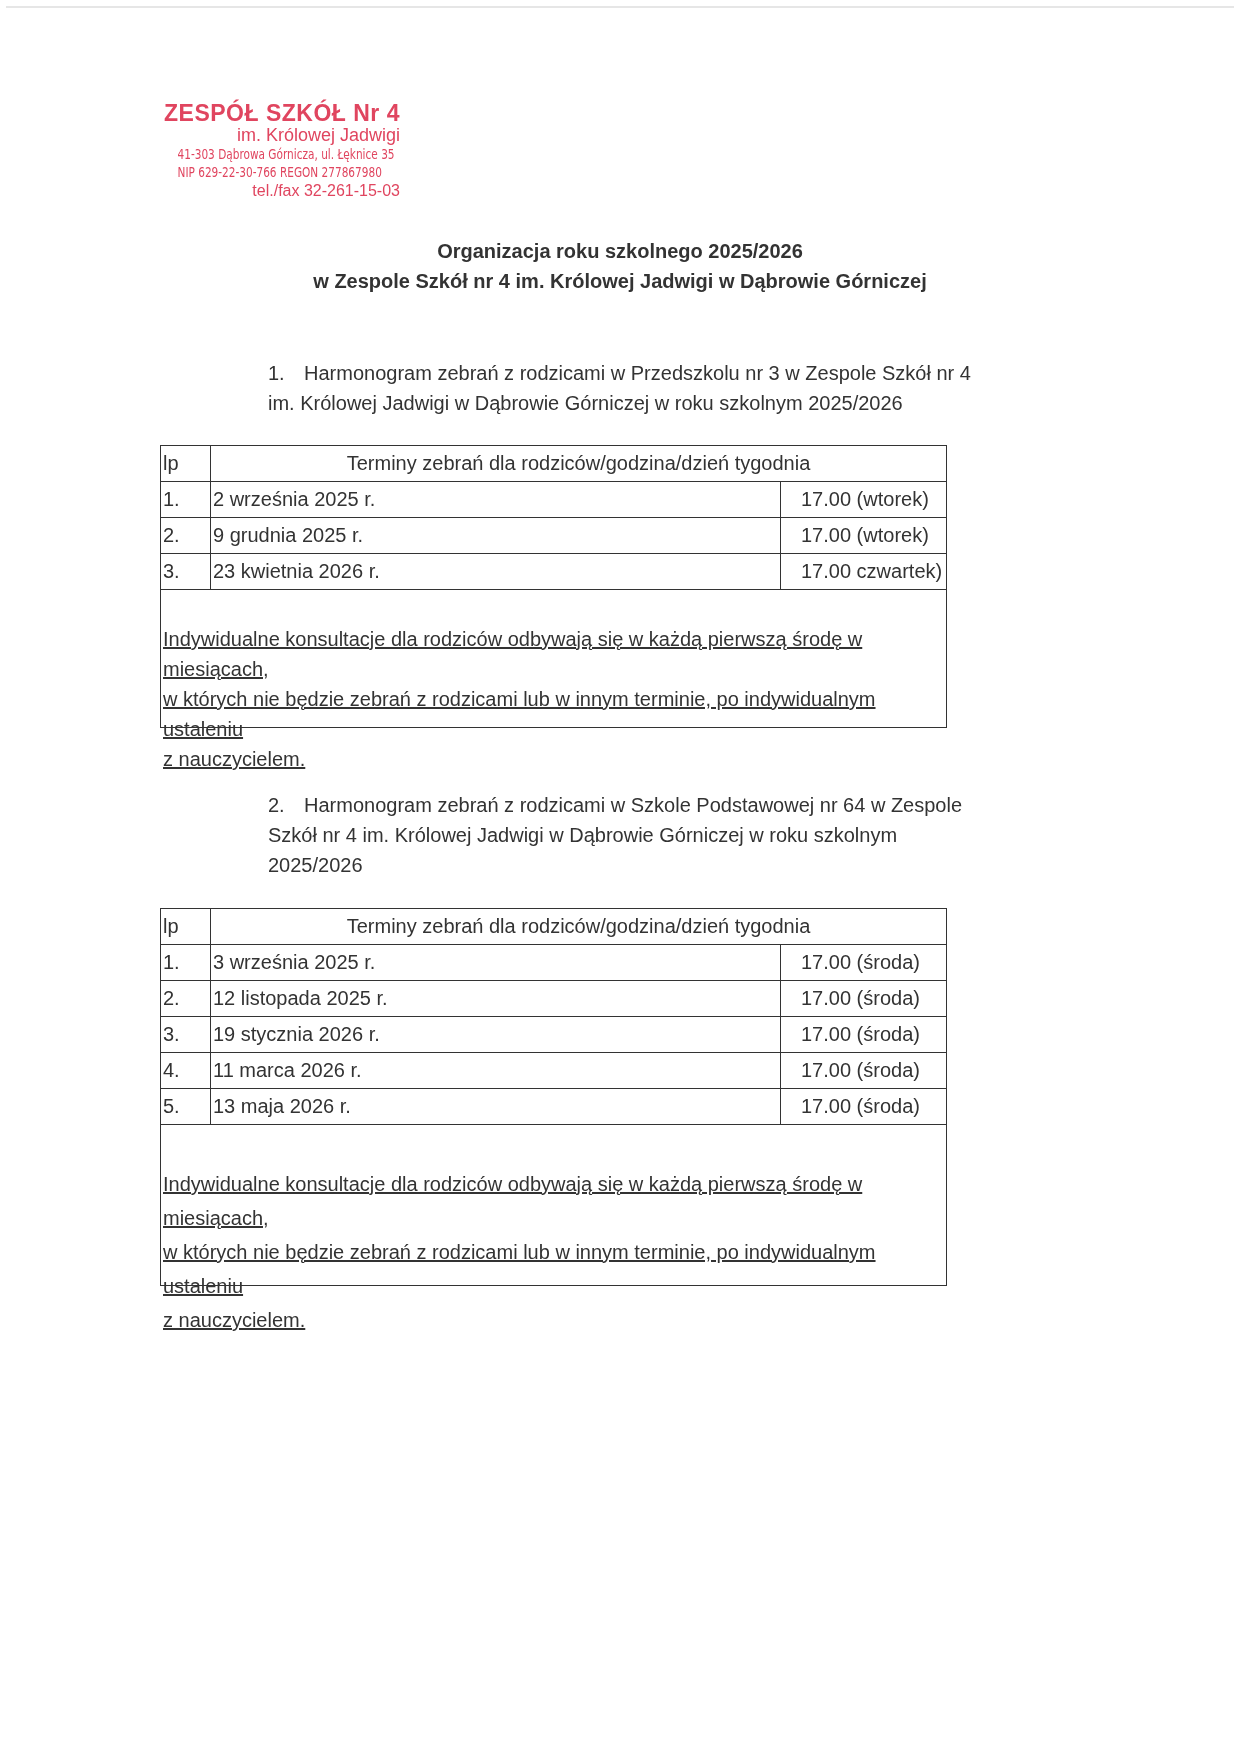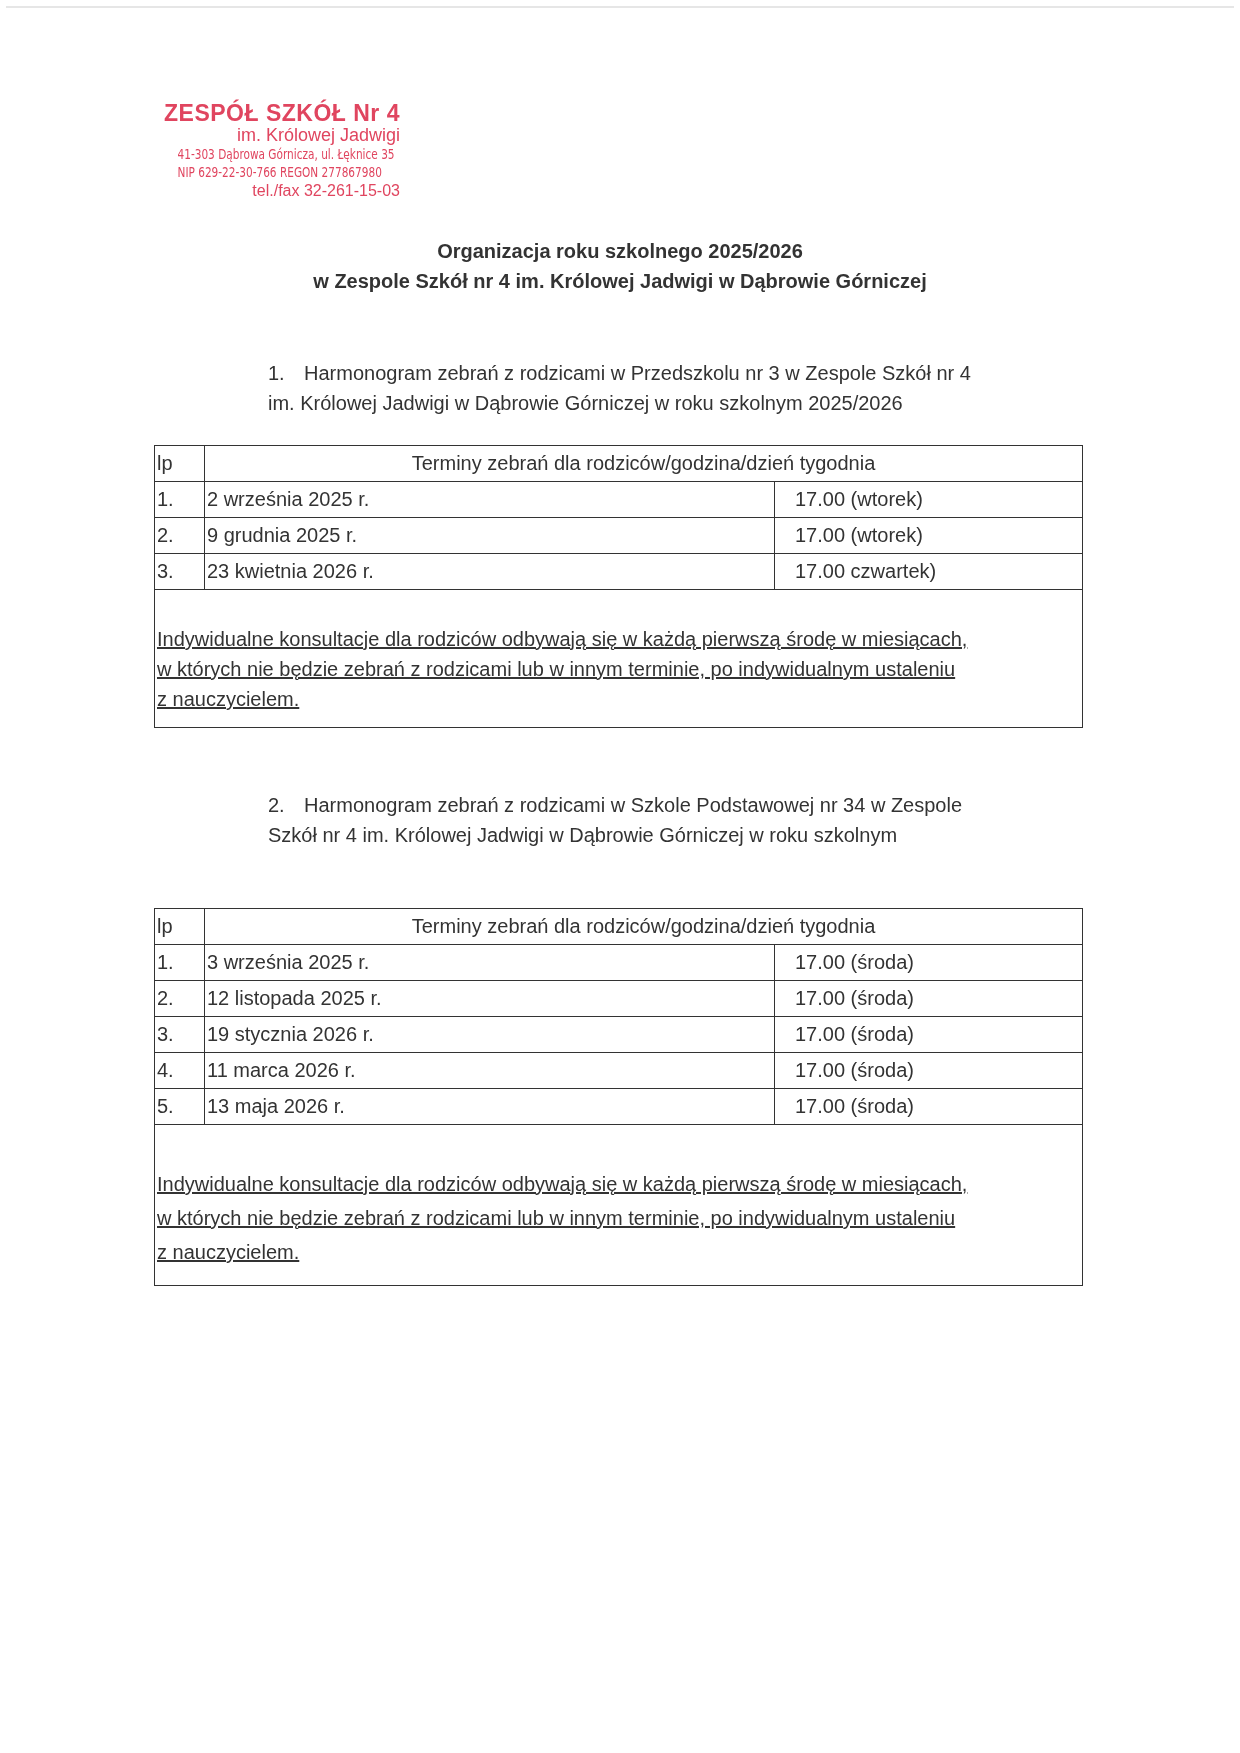--- a/index.html
+++ b/index.html
@@ -17,21 +17,21 @@
 
   .title { position: absolute; left: 0; width: 1240px; text-align: center; font-weight: bold; font-size: 20px; color: #333; }
   .title.t1 { top: 240px; }
   .title.t2 { top: 270px; }
 
   .section-head { position: absolute; font-size: 20px; color: #333; line-height: 30px; }
   .section-head .num { display: inline-block; width: 36px; }
   .s1 { left: 268px; top: 358px; width: 800px; }
   .s2 { left: 268px; top: 790px; width: 800px; }
 
-  .tbl { position: absolute; left: 154px; width: 929px; border: 1.5px solid #333; box-sizing: border-box; }
+  .tbl { position: absolute; left: 160px; width: 787px; border: 1.5px solid #333; box-sizing: border-box; }
   .tbl1 { top: 445px; height: 283px; }
   .tbl2 { top: 908px; height: 378px; }
   .row { position: absolute; left: 0; right: 0; height: 36px; border-bottom: 1.5px solid #333; box-sizing: border-box; font-size: 20px; color: #333; }
   .row .lp { position: absolute; left: 0; width: 50px; top: 0; bottom: 0; border-right: 1.5px solid #333; padding-left: 2px; line-height: 34px; box-sizing: border-box; }
   .row .hdr { position: absolute; left: 50px; right: 0; text-align: center; line-height: 34px; }
   .row .date { position: absolute; left: 52px; width: 566px; line-height: 34px; }
   .row .time { position: absolute; left: 619px; right: 0; top: 0; bottom: 0; border-left: 1.5px solid #333; padding-left: 20px; line-height: 34px; }
   .note { position: absolute; left: 2px; right: 8px; font-size: 20px; color: #333; text-decoration: underline; }
   .tbl1 .note { top: 178px; line-height: 30px; }
   .tbl2 .note { top: 258px; line-height: 34px; }
@@ -78,22 +78,23 @@
     <div class="time">17.00 czwartek)</div>
   </div>
   <div class="note">
     <div>Indywidualne konsultacje dla rodziców odbywają się w każdą pierwszą środę w miesiącach,</div>
     <div>w których nie będzie zebrań z rodzicami lub w innym terminie, po indywidualnym ustaleniu</div>
     <div>z nauczycielem.</div>
   </div>
 </div>
 
 <div class="section-head s2">
-  <div><span class="num">2.</span><span>Harmonogram zebrań z rodzicami w Szkole Podstawowej nr 34 w Zespole</span></div>
+  <div><span class="num">2.</span><span>Harmonogram zebrań z rodzicami w Szkole Podstawowej nr 64 w Zespole</span></div>
   <div>Szkół nr 4 im. Królowej Jadwigi w Dąbrowie Górniczej w roku szkolnym</div>
+  <div>2025/2026</div>
 </div>
 
 <div class="tbl tbl2">
   <div class="row" style="top:0">
     <div class="lp">lp</div>
     <div class="hdr">Terminy zebrań dla rodziców/godzina/dzień tygodnia</div>
   </div>
   <div class="row" style="top:36px">
     <div class="lp">1.</div>
     <div class="date">3 września 2025 r.</div>

